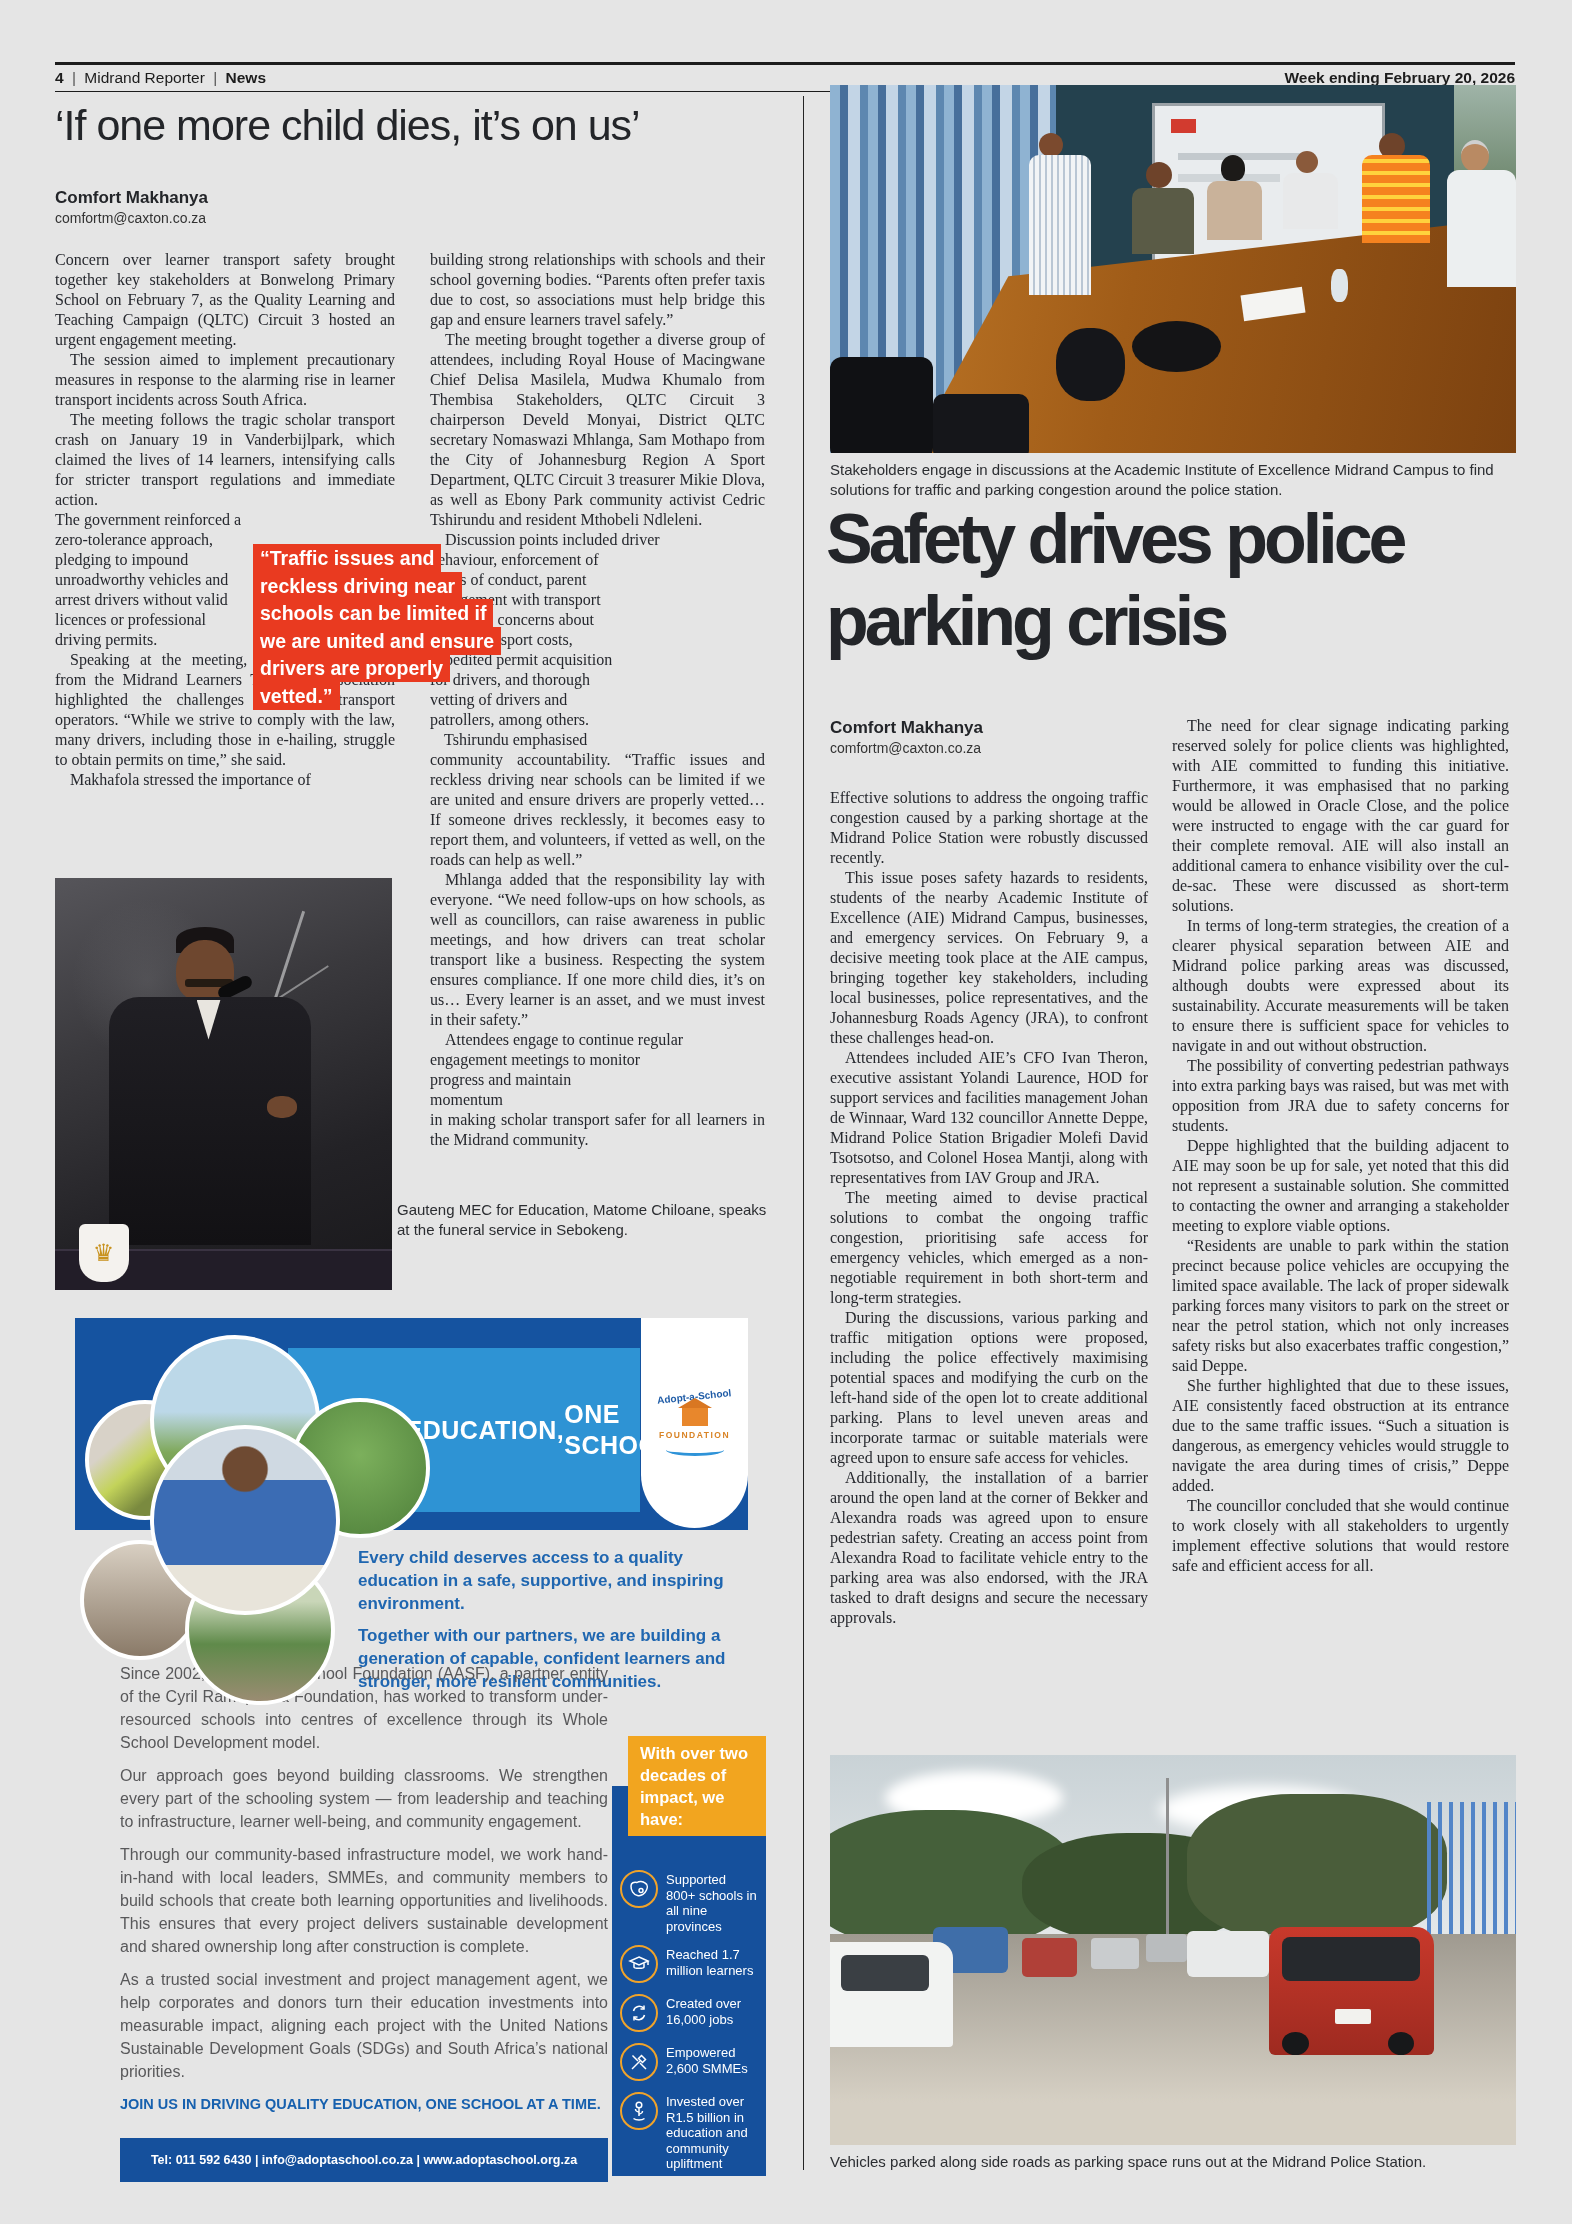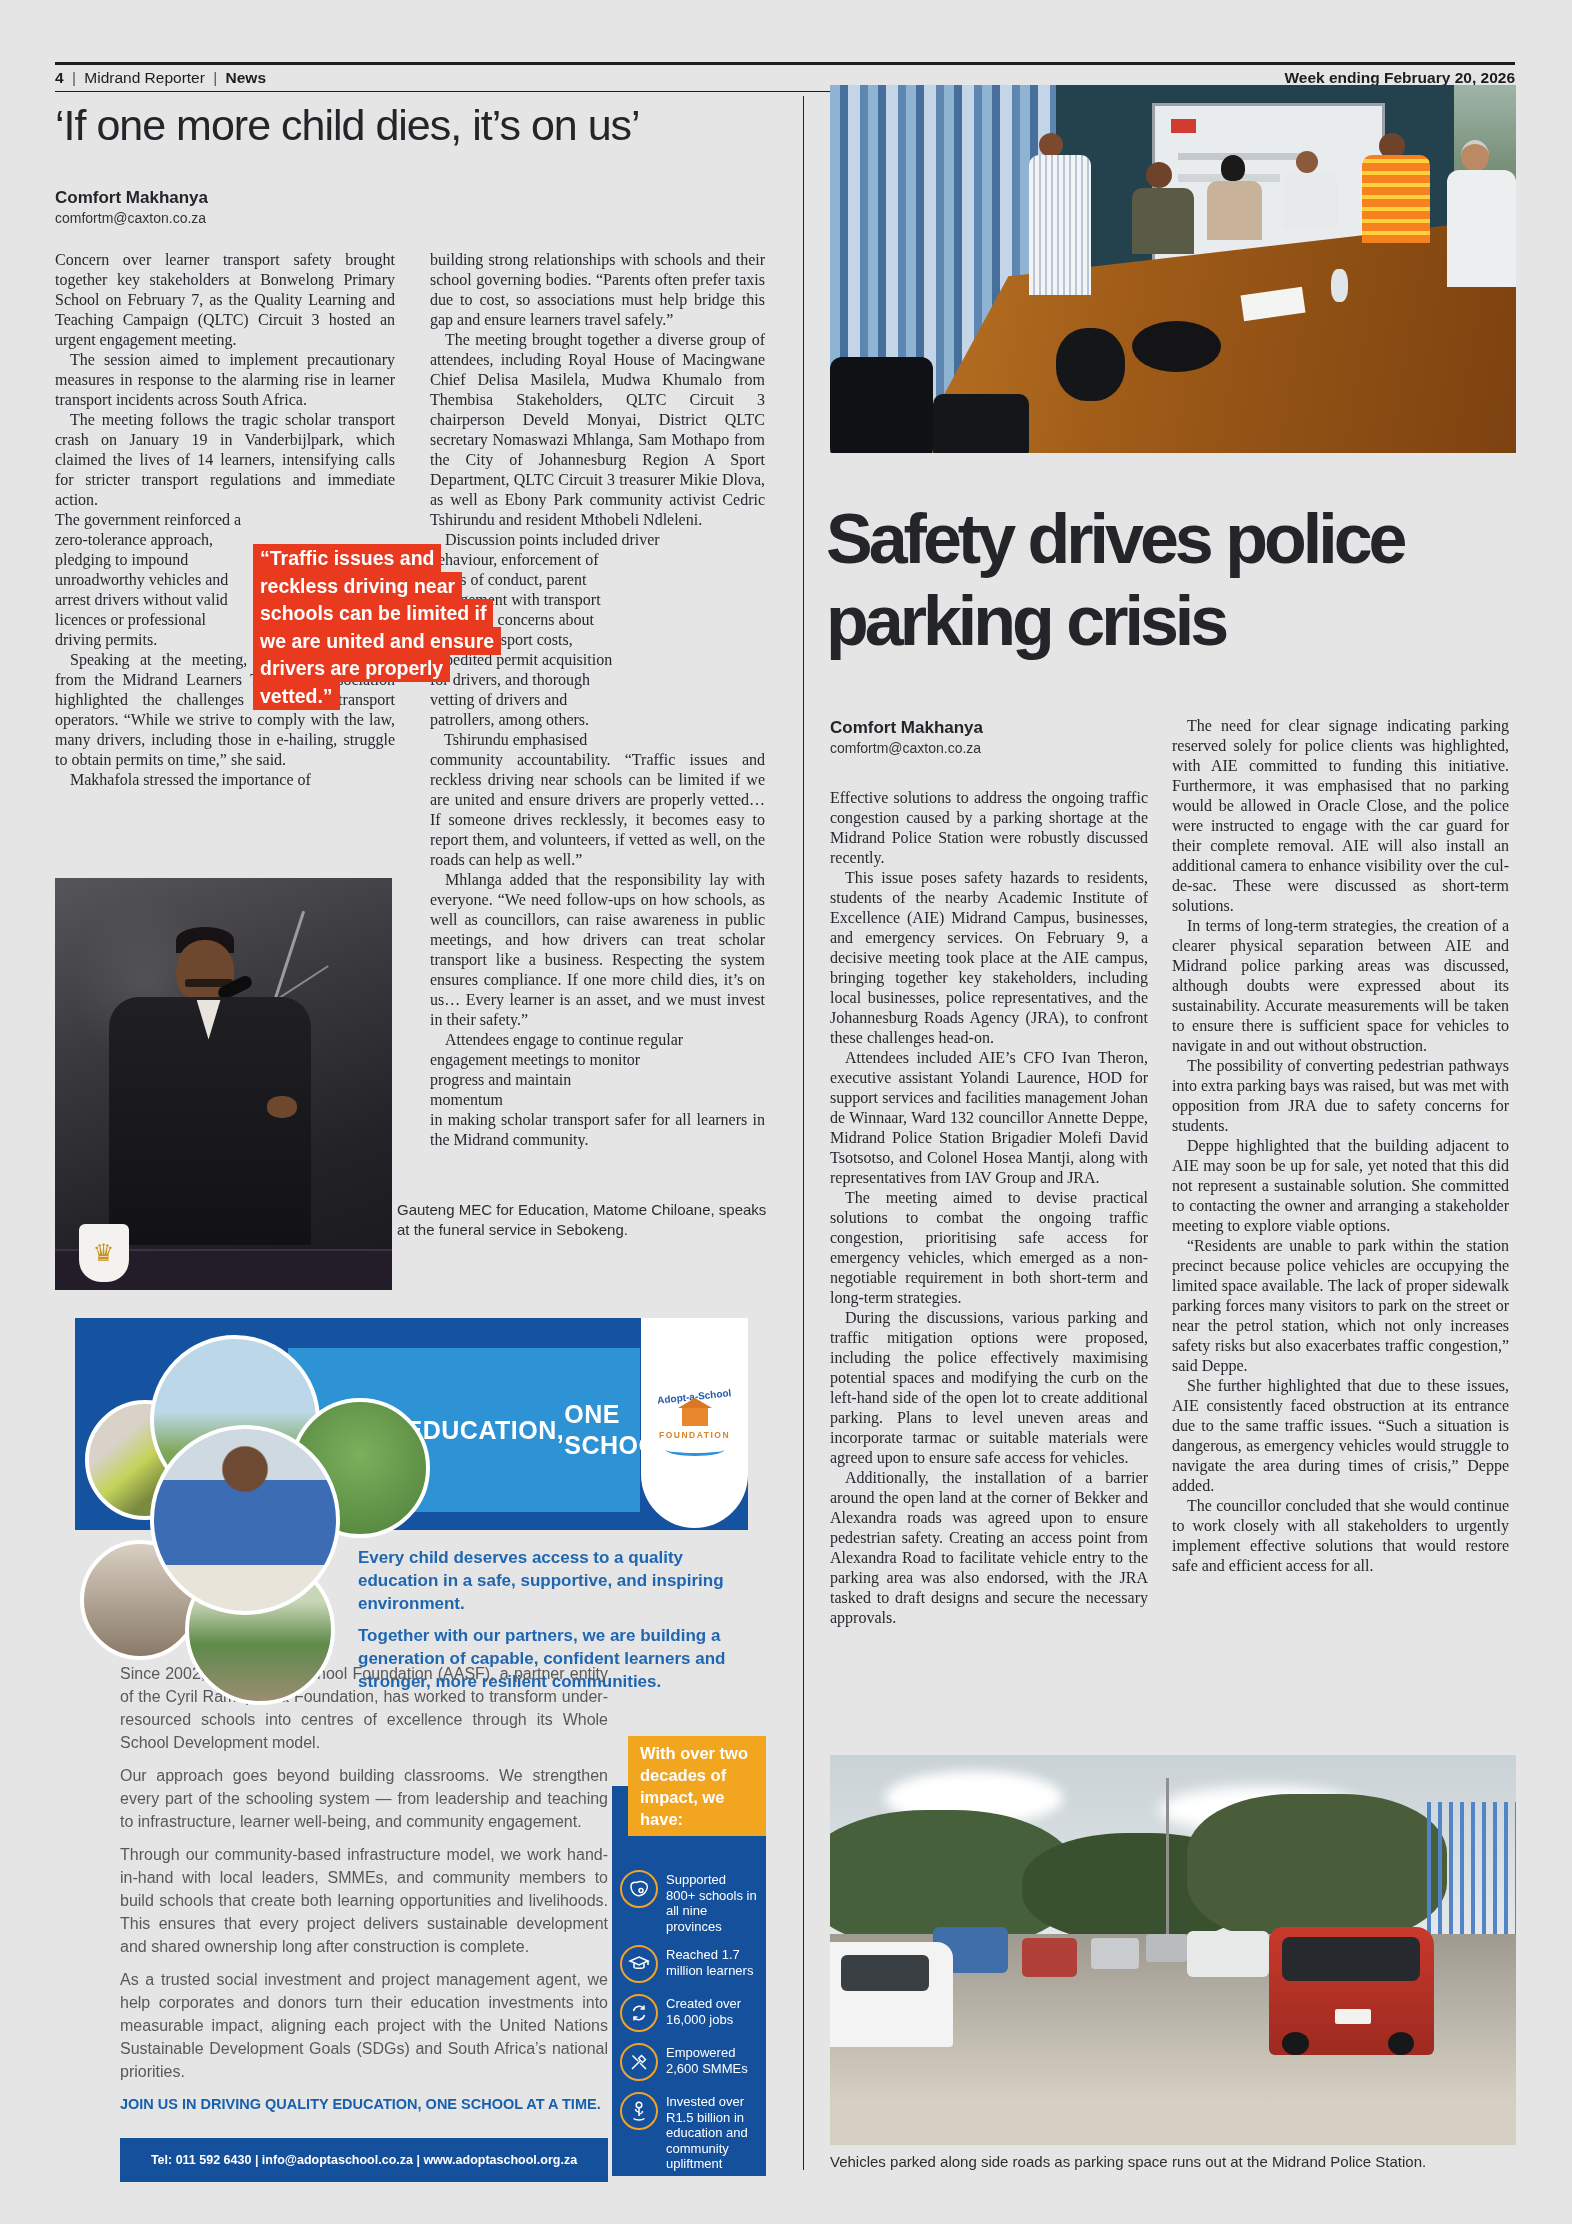--- a/index.html
+++ b/index.html
@@ -182,20 +182,21 @@
     <div style="left:92%;top:15%;width:28px;height:28px;background:#b98a63;border-radius:50%;border-top:4px solid #cfcfcf;"></div>
     <div style="left:90%;top:23%;width:10%;height:32%;background:#eceff0;border-radius:12px 12px 0 0;"></div>
     <div style="left:44%;top:64%;width:13%;height:14%;background:#141416;border-radius:50%;"></div>
     <div style="left:60%;top:56%;width:9%;height:7%;background:#f4f4f2;transform:rotate(-8deg);"></div>
     <div style="left:73%;top:50%;width:2.5%;height:9%;background:#dfe6ea;border-radius:40%;"></div>
     <div style="left:0;top:74%;width:15%;height:28%;background:#101114;border-radius:12px;"></div>
     <div style="left:15%;top:84%;width:14%;height:18%;background:#15161a;border-radius:10px;"></div>
     <div style="left:33%;top:66%;width:10%;height:20%;background:#15161a;border-radius:45%;"></div>
   </div>
 
+  <div class="caption" style="left:830px;top:460px;width:686px;">Stakeholders engage in discussions at the Academic Institute of Excellence Midrand Campus to find solutions for traffic and parking congestion around the police station.</div>
 
   <div class="headline-right">
     <div>Safety drives police</div>
     <div>parking crisis</div>
   </div>
 
   <div class="byline" style="left:830px;top:718px;">
     <span>Comfort Makhanya</span>
     <span class="email">comfortm@caxton.co.za</span>
   </div>

